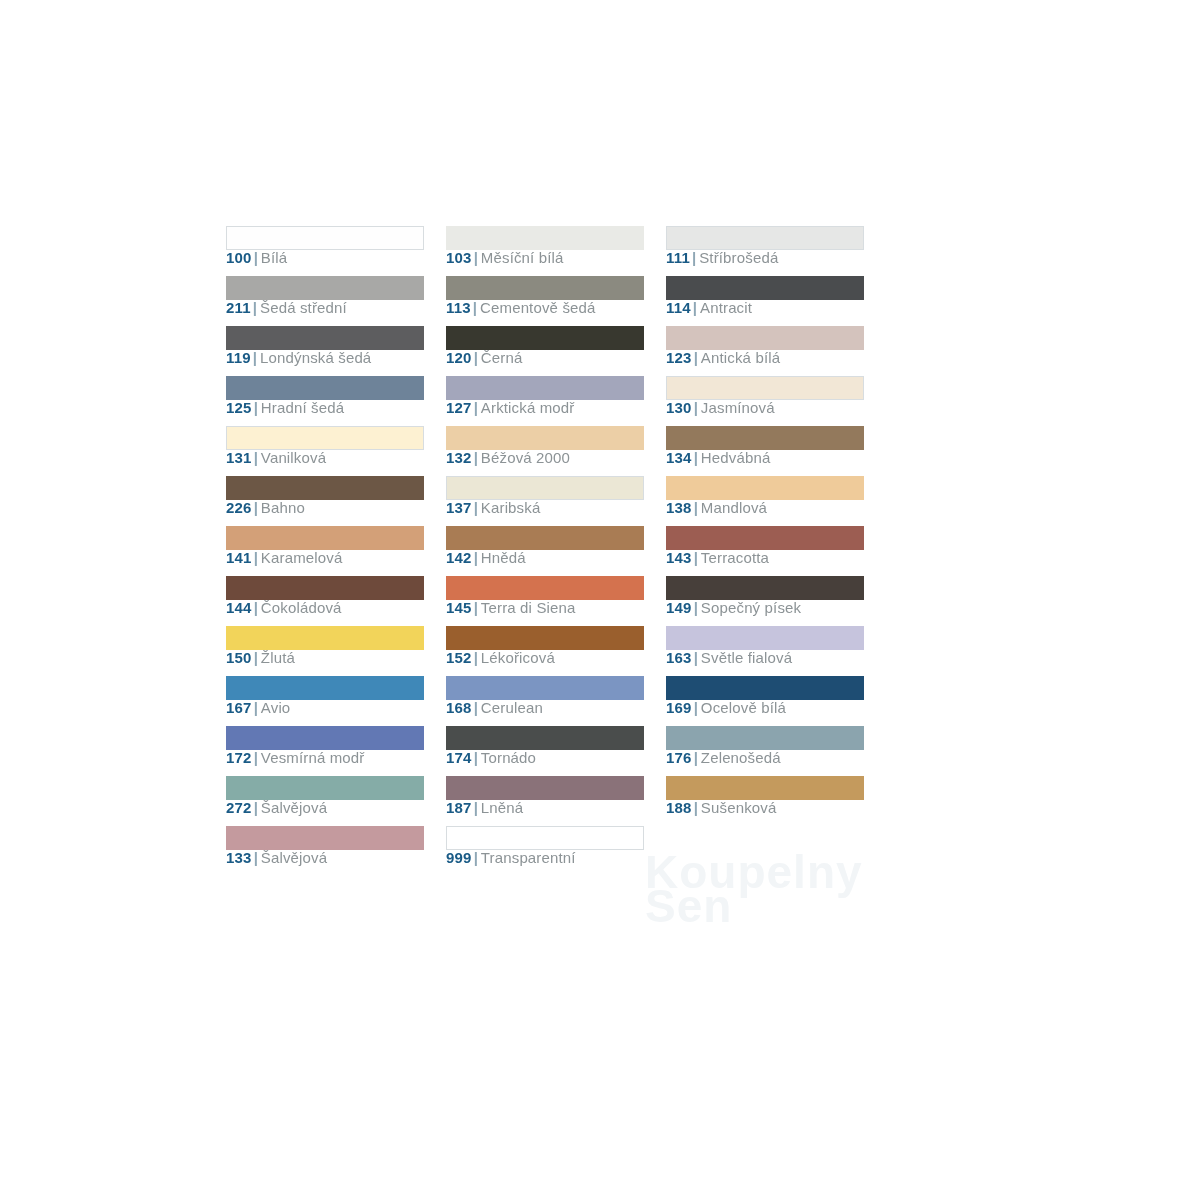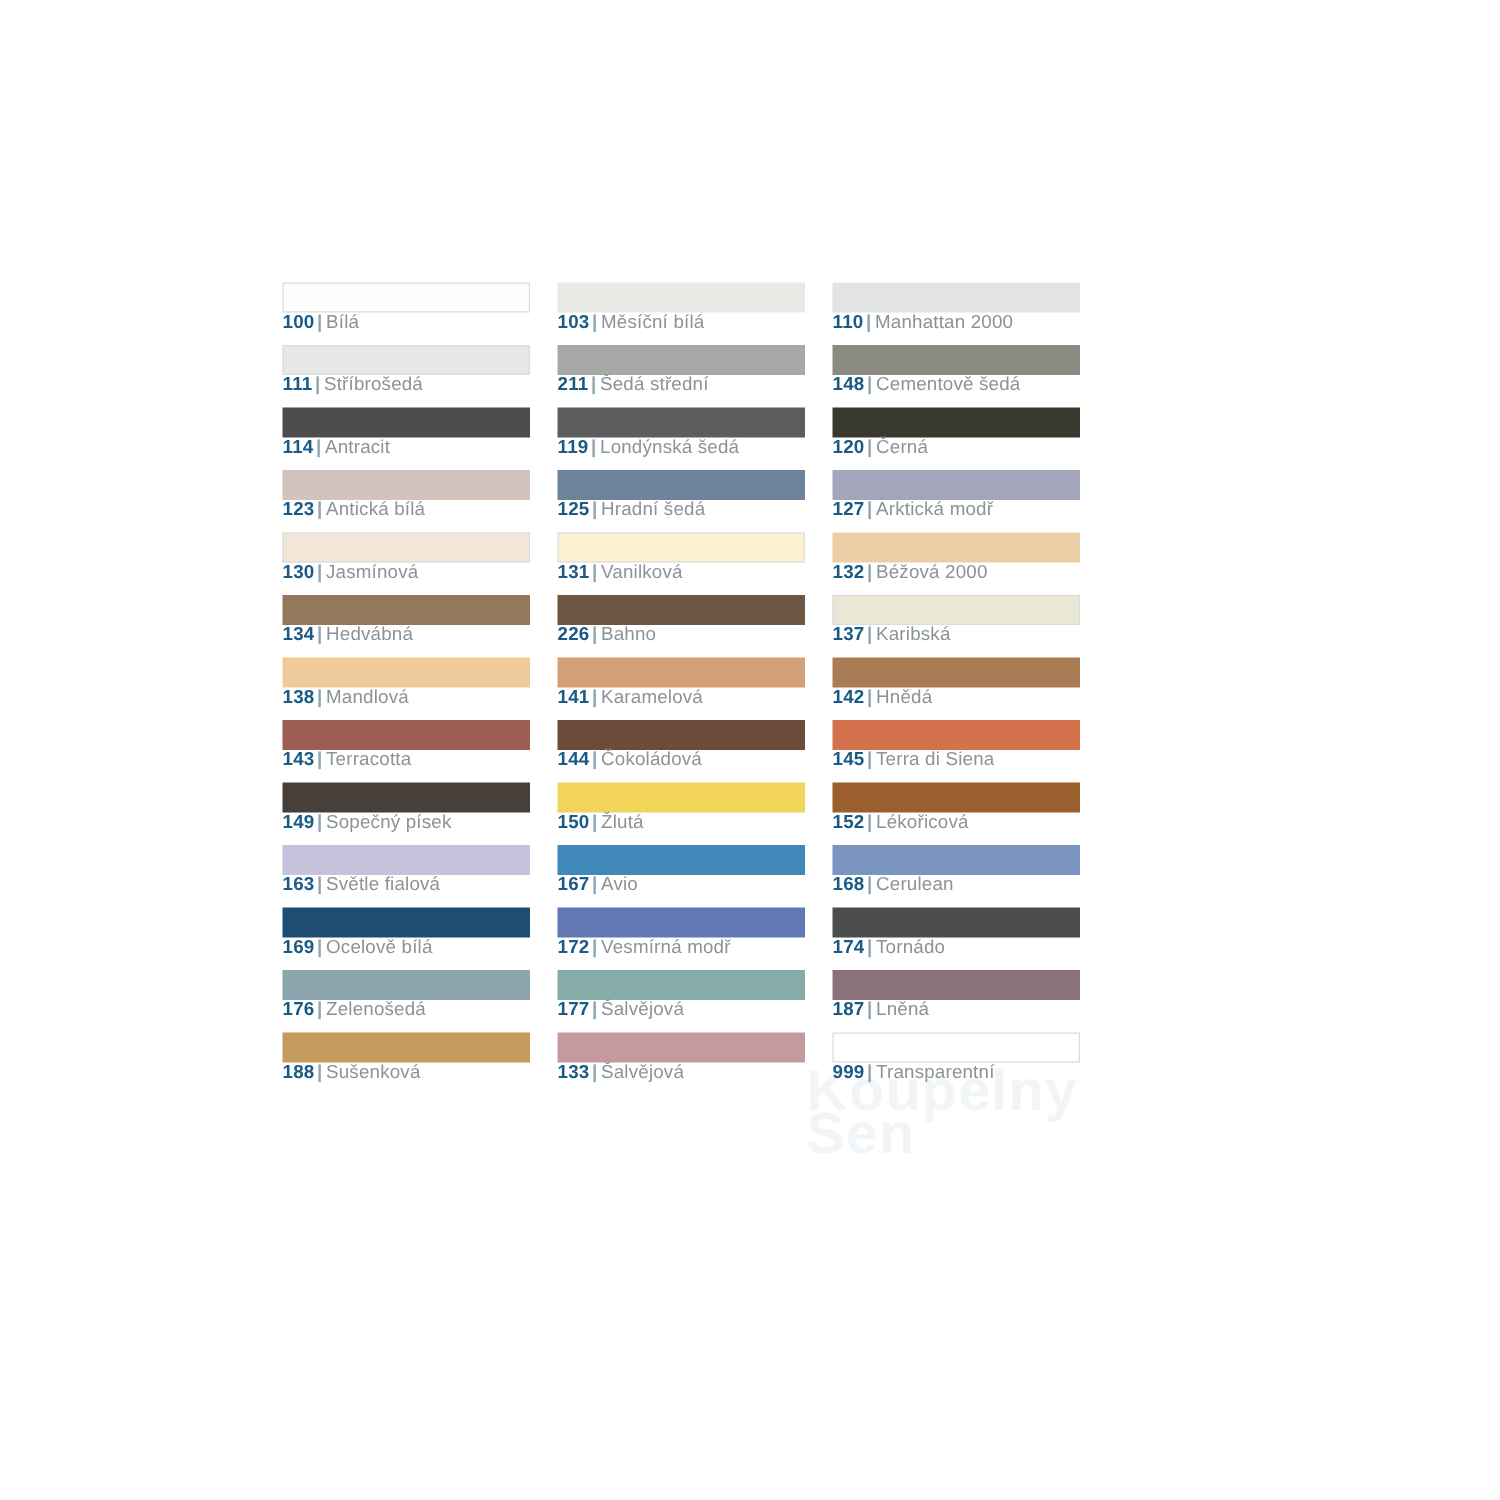--- a/index.html
+++ b/index.html
@@ -99,34 +99,30 @@
   <div id="swatch-grid">
       <div class="swatch-cell">
         <div class="swatch-chip bordered" style="background: rgb(254, 254, 254);"></div>
         <div class="swatch-label"><span class="swatch-code">100</span><span class="swatch-sep">|</span><span class="swatch-name">Bílá</span></div>
       </div>
       <div class="swatch-cell">
         <div class="swatch-chip" style="background: rgb(233, 234, 230);"></div>
         <div class="swatch-label"><span class="swatch-code">103</span><span class="swatch-sep">|</span><span class="swatch-name">Měsíční bílá</span></div>
       </div>
       <div class="swatch-cell">
-        <div class="swatch-chip" style="background: rgb(226, 227, 227);"></div>
-        <div class="swatch-label"><span class="swatch-code">110</span><span class="swatch-sep">|</span><span class="swatch-name">Manhattan 2000</span></div>
-      </div>
-      <div class="swatch-cell">
         <div class="swatch-chip bordered" style="background: rgb(230, 231, 230);"></div>
         <div class="swatch-label"><span class="swatch-code">111</span><span class="swatch-sep">|</span><span class="swatch-name">Stříbrošedá</span></div>
       </div>
       <div class="swatch-cell">
         <div class="swatch-chip" style="background: rgb(168, 168, 166);"></div>
         <div class="swatch-label"><span class="swatch-code">211</span><span class="swatch-sep">|</span><span class="swatch-name">Šedá střední</span></div>
       </div>
       <div class="swatch-cell">
         <div class="swatch-chip" style="background: rgb(139, 138, 128);"></div>
-        <div class="swatch-label"><span class="swatch-code">148</span><span class="swatch-sep">|</span><span class="swatch-name">Cementově šedá</span></div>
+        <div class="swatch-label"><span class="swatch-code">113</span><span class="swatch-sep">|</span><span class="swatch-name">Cementově šedá</span></div>
       </div>
       <div class="swatch-cell">
         <div class="swatch-chip" style="background: rgb(74, 76, 78);"></div>
         <div class="swatch-label"><span class="swatch-code">114</span><span class="swatch-sep">|</span><span class="swatch-name">Antracit</span></div>
       </div>
       <div class="swatch-cell">
         <div class="swatch-chip" style="background: rgb(93, 93, 95);"></div>
         <div class="swatch-label"><span class="swatch-code">119</span><span class="swatch-sep">|</span><span class="swatch-name">Londýnská šedá</span></div>
       </div>
       <div class="swatch-cell">
@@ -228,21 +224,21 @@
       <div class="swatch-cell">
         <div class="swatch-chip" style="background: rgb(74, 77, 76);"></div>
         <div class="swatch-label"><span class="swatch-code">174</span><span class="swatch-sep">|</span><span class="swatch-name">Tornádo</span></div>
       </div>
       <div class="swatch-cell">
         <div class="swatch-chip" style="background: rgb(139, 164, 174);"></div>
         <div class="swatch-label"><span class="swatch-code">176</span><span class="swatch-sep">|</span><span class="swatch-name">Zelenošedá</span></div>
       </div>
       <div class="swatch-cell">
         <div class="swatch-chip" style="background: rgb(133, 172, 167);"></div>
-        <div class="swatch-label"><span class="swatch-code">177</span><span class="swatch-sep">|</span><span class="swatch-name">Šalvějová</span></div>
+        <div class="swatch-label"><span class="swatch-code">272</span><span class="swatch-sep">|</span><span class="swatch-name">Šalvějová</span></div>
       </div>
       <div class="swatch-cell">
         <div class="swatch-chip" style="background: rgb(138, 114, 121);"></div>
         <div class="swatch-label"><span class="swatch-code">187</span><span class="swatch-sep">|</span><span class="swatch-name">Lněná</span></div>
       </div>
       <div class="swatch-cell">
         <div class="swatch-chip" style="background: rgb(196, 154, 93);"></div>
         <div class="swatch-label"><span class="swatch-code">188</span><span class="swatch-sep">|</span><span class="swatch-name">Sušenková</span></div>
       </div>
       <div class="swatch-cell">

